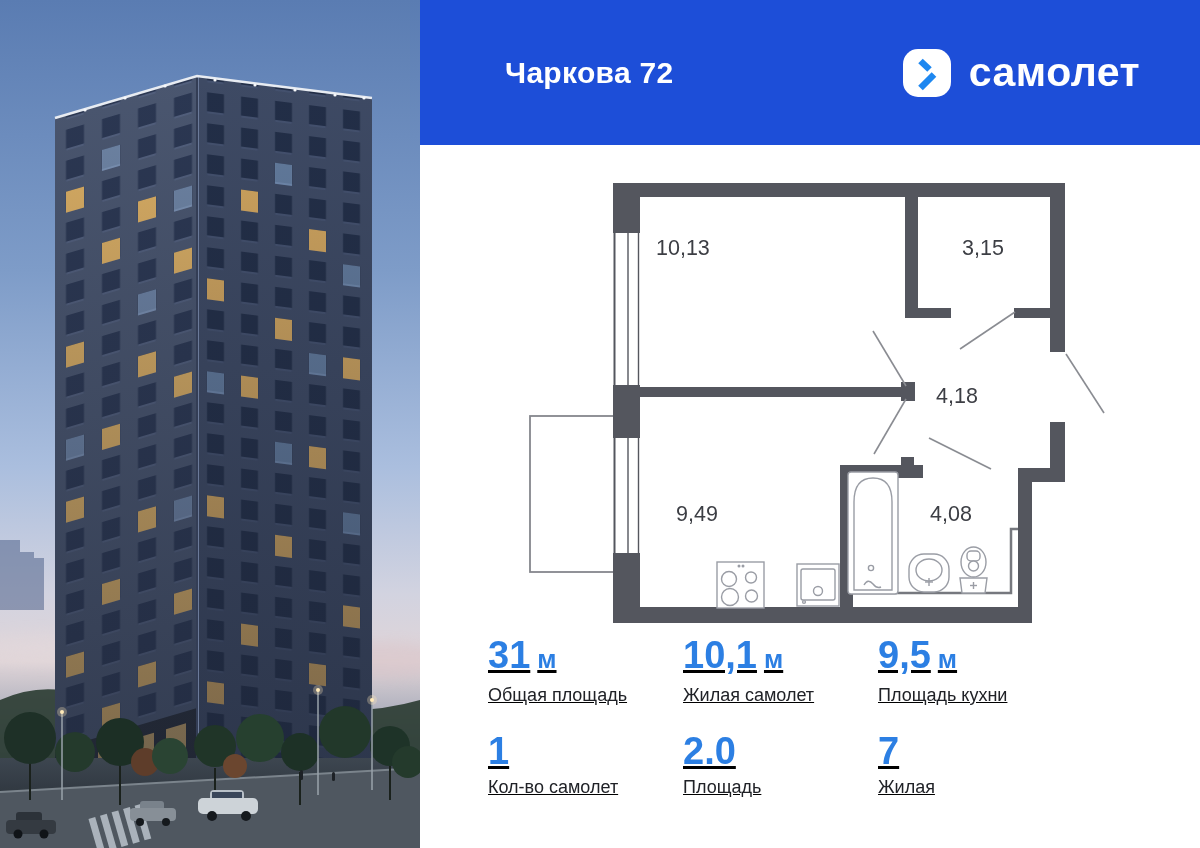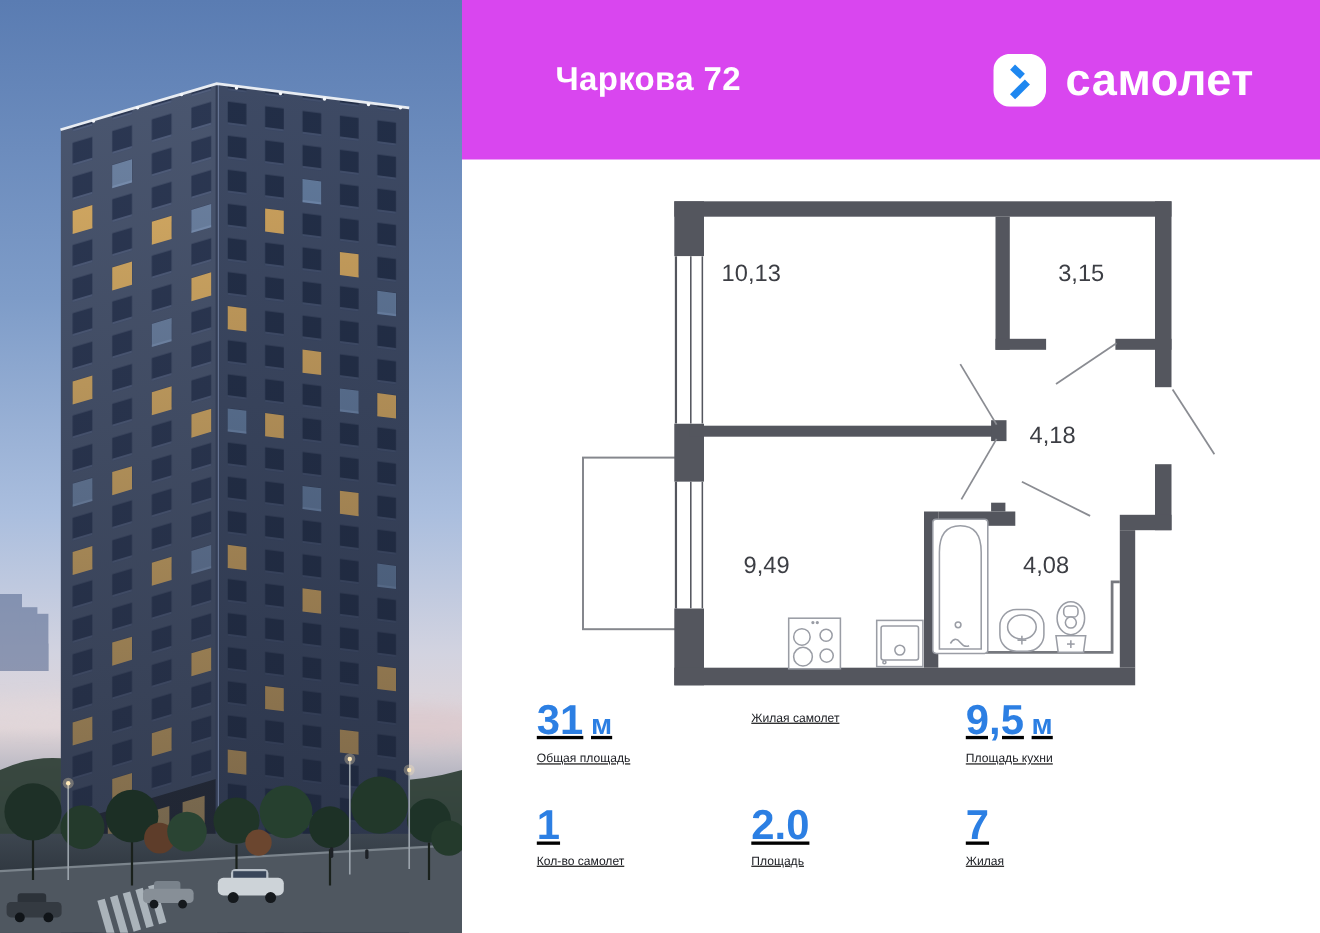--- a/index.html
+++ b/index.html
@@ -1,31 +1,31 @@
 <!DOCTYPE html>
 <html><head>
 <meta charset="utf-8">
 <style>
   html,body{margin:0;padding:0;background:#fff;}
   body{width:1200px;height:848px;position:relative;overflow:hidden;
        font-family:"Liberation Sans","DejaVu Sans",sans-serif;}
   .photo{position:absolute;left:0;top:0;width:420px;height:848px;}
   .content{position:absolute;left:420px;top:0;width:780px;height:848px;background:#fff;}
-  .header{position:absolute;left:0;top:0;width:780px;height:145px;background:#d946ef;
+  .header{position:absolute;left:0;top:0;width:780px;height:145px;background:#1d4ed8;
           display:flex;align-items:center;box-sizing:border-box;padding:0 60px 0 85px;}
   .title{color:#fff;font-size:30px;font-weight:700;letter-spacing:.3px;}
   .logo{margin-left:auto;display:flex;align-items:center;}
   .logo .brand{color:#fff;font-size:41px;font-weight:700;letter-spacing:.5px;margin-left:18px;}
   .plan-svg{position:absolute;left:0;top:0;width:1200px;height:848px;pointer-events:none;}
   .plan-label{font:500 21.5px "Liberation Sans","DejaVu Sans",sans-serif;fill:#3c3e44;}
   .stats{position:absolute;left:0;top:0;width:780px;height:848px;}
   .stat{position:absolute;text-decoration:underline;}
   .stat .val{color:#2c7fe3;font-size:38px;font-weight:700;line-height:34px;}
   .stat .val .unit{font-size:26px;font-weight:700;margin-left:7px;}
-  .stat .lbl{color:#202227;font-size:11px;margin-top:9px;}
+  .stat .lbl{color:#202227;font-size:18px;margin-top:9px;}
   .c1{left:68px;} .c2{left:263px;} .c3{left:458px;}
   .r1{top:638px;} .r2{top:734px;}
 </style>
 </head>
 <body>
 
 <div class="photo">
 <svg width="420" height="848" viewBox="0 0 420 848">
   <defs>
     <linearGradient id="gSky" x1="0" y1="0" x2="0" y2="1">
@@ -261,20 +261,21 @@
       <span class="brand">самолет</span>
     </div>
   </div>
 
   <div class="stats">
     <div class="stat r1 c1">
       <div class="val"><span>31</span><span class="unit">м</span></div>
       <div class="lbl">Общая площадь</div>
     </div>
     <div class="stat r1 c2">
+      <div class="val"><span>10,1</span><span class="unit">м</span></div>
       <div class="lbl">Жилая самолет</div>
     </div>
     <div class="stat r1 c3">
       <div class="val"><span>9,5</span><span class="unit">м</span></div>
       <div class="lbl">Площадь кухни</div>
     </div>
     <div class="stat r2 c1">
       <div class="val">1</div>
       <div class="lbl">Кол-во самолет</div>
     </div>

